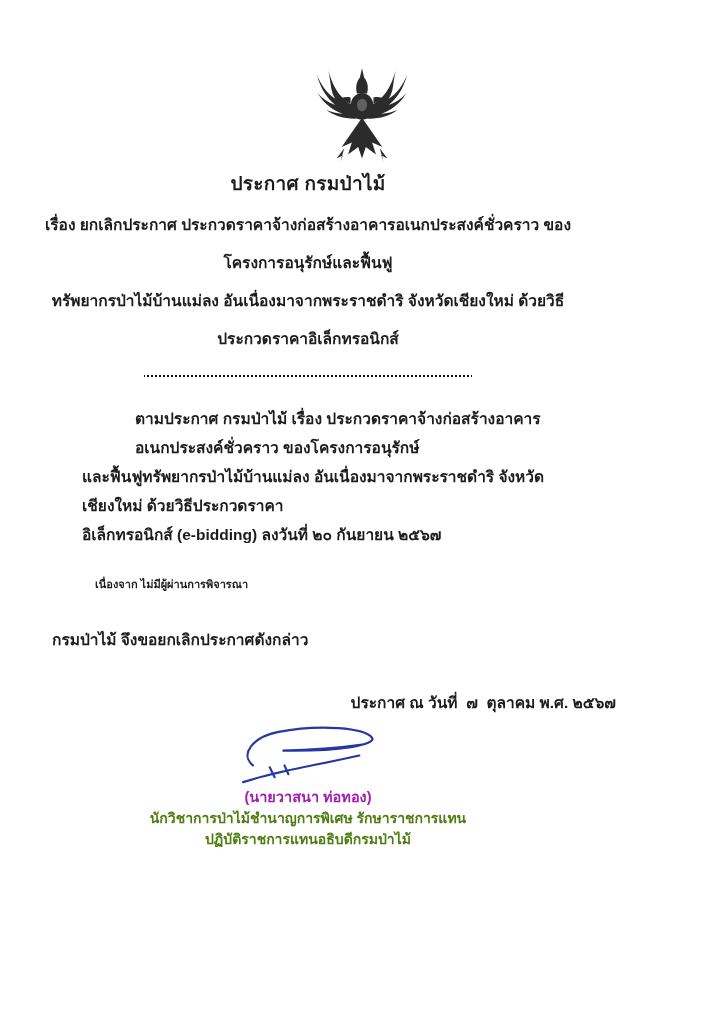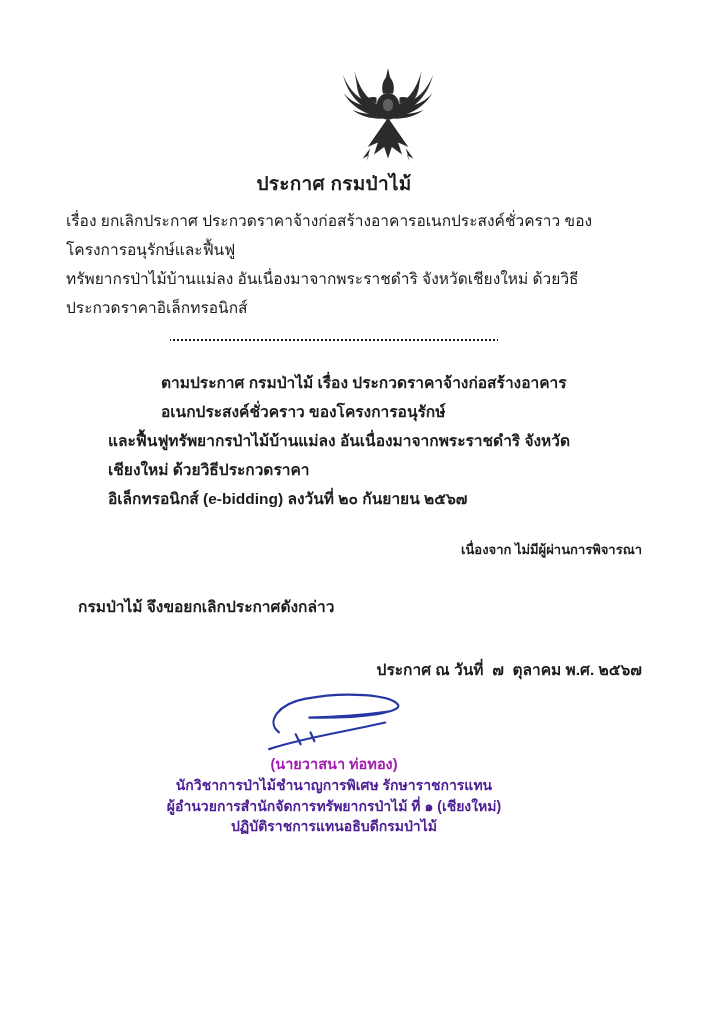--- a/index.html
+++ b/index.html
@@ -5,40 +5,41 @@
   html,body{margin:0;padding:0;background:#e8e8e8;}
   .page{
     position:relative;
     width:724px;height:1024px;
     margin:0 auto;
     background:#ffffff;
     font-family:"Liberation Sans","DejaVu Sans",sans-serif;
     color:#1c1c1c;
     overflow:hidden;
   }
-  .content{position:absolute;left:0;top:0;width:616px;margin-left:26px;}
+  .content{position:absolute;left:0;top:0;width:616px;}
 
   .emblem-wrap{
     width:724px;
     display:flex;justify-content:center;
     padding-top:58px;
   }
   .emblem-wrap svg{width:132px;height:108px;}
 
   .doc-title{
     text-align:center;
     font-size:19px;font-weight:700;
     margin-top:2px;
     letter-spacing:.3px;
   }
 
   .subject{
     margin-top:8px;
-    font-size:15.5px;font-weight:400;
-    line-height:29px;
+    text-align:center;
+    font-size:15.5px;font-weight:700;
+    line-height:38px;
     padding:0 40px;
   }
   .subject .ebid{font-size:14.5px;letter-spacing:.5px;}
 
   .divider{
     width:328px;height:4px;
     margin:16px auto 0 auto;
     background-image:radial-gradient(circle,#141414 1.15px,transparent 1.45px);
     background-size:4px 4px;
     background-position:center;
@@ -47,22 +48,22 @@
   .body-text{
     margin-top:26px;
     padding:0 52px 0 82px;
     font-size:15.5px;font-weight:600;
     line-height:29px;
   }
   .body-text .indent{padding-left:53px;}
 
   .reason-line{
     margin-top:26px;
-    padding-left:71px;
-    font-size:13px;font-weight:600;text-align:right;
+    padding-left:95px;
+    font-size:11px;font-weight:600;
   }
   .cancel-line{
     margin-top:34px;
     padding-left:52px;
     font-size:15.5px;font-weight:600;
   }
 
   .date-line{
     margin-top:38px;
     text-align:right;
@@ -76,21 +77,21 @@
   }
   .signature-svg{width:178px;height:64px;margin-left:14px;}
   .sign-name{
     margin-top:-4px;
     font-size:14.5px;font-weight:700;
     color:#a21caf;
   }
   .sign-title{
     font-size:14px;font-weight:700;
     line-height:20.5px;
-    color:#4c1d95;
+    color:#4d7c0f;
     text-align:center;
   }
 </style>
 </head>
 <body>
 
 <div class="page">
   <div class="content">
 
     <div class="emblem-wrap">
@@ -146,18 +147,17 @@
       <svg class="signature-svg" viewBox="0 0 170 65">
         <g stroke="#2636a4" stroke-width="2.2" fill="none" stroke-linecap="round">
           <path d="M22,41 C8,30 22,12 48,7 C90,-1 136,3 143,13 C147,20 112,27 52,26 C80,25.5 112,23 133,20"></path>
           <path d="M12,58 C45,47 86,41 130,31"></path>
           <path d="M39,43 l5,10"></path>
           <path d="M54,41 l4,9"></path>
         </g>
       </svg>
       <div class="sign-name">(นายวาสนา  ท่อทอง)</div>
       <div class="sign-title">นักวิชาการป่าไม้ชำนาญการพิเศษ รักษาราชการแทน</div>
-      <div class="sign-title">ผู้อำนวยการสำนักจัดการทรัพยากรป่าไม้ ที่ ๑ (เชียงใหม่)</div>
       <div class="sign-title">ปฏิบัติราชการแทนอธิบดีกรมป่าไม้</div>
     </div>
 
   </div>
 </div>
 
 </body></html>

